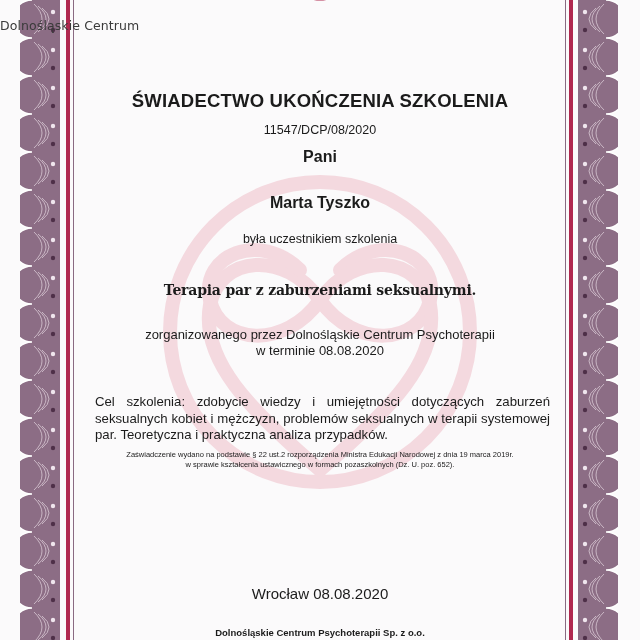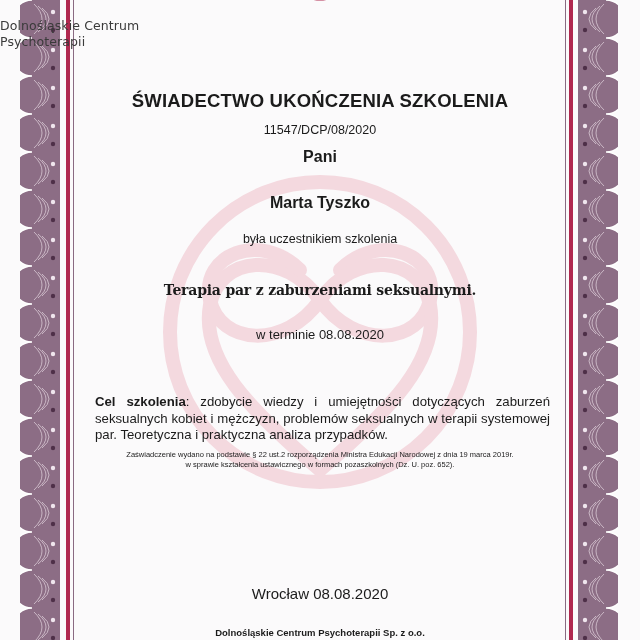--- a/index.html
+++ b/index.html
@@ -12,21 +12,21 @@
   .center { position:absolute; left:80px; width:480px; text-align:center; }
   .logo-name { position:absolute; left:0; width:640px; text-align:left; top:18px; font-family:"DejaVu Sans", sans-serif; font-size:12.5px; line-height:16px; color:#3a3a3a; letter-spacing:0.1px; }
   .title { top:90px; font-size:18.5px; font-weight:bold; letter-spacing:0.2px; }
   .number { top:123px; font-size:12.5px; }
   .salutation { top:148px; font-size:16px; font-weight:bold; }
   .name { top:194px; font-size:16px; font-weight:bold; }
   .participated { top:232px; font-size:12.5px; }
   .course { top:282px; font-family:"DejaVu Serif", serif; font-size:14px; font-weight:bold; letter-spacing:-0.2px; }
   .organized { top:327px; font-size:13px; line-height:16px; }
   .goal { position:absolute; left:95px; width:455px; top:394px; font-size:13.2px; line-height:16.5px; text-align:justify; }
-  .goal b { font-weight:bold; }
+  .goal b { font-weight:normal; }
   .legal { top:450px; font-size:7.5px; line-height:10px; }
   .place-date { top:585px; font-size:15px; }
   .footer-company { top:627px; font-size:9.5px; font-weight:bold; }
 </style>
 </head>
 <body>
 
 <svg class="watermark" viewBox="0 0 640 640">
   <g fill="none" stroke="#f4d9df" stroke-width="14" stroke-linecap="round">
     <circle cx="320" cy="332" r="150"></circle>
@@ -65,30 +65,30 @@
     </pattern>
   </defs>
   <rect width="40" height="640" fill="url(#scalR)"></rect>
 </svg>
 
 <svg style="position:absolute;left:282px;top:-36px;" width="76" height="44" viewBox="0 0 76 44">
   <circle cx="38" cy="0" r="35" fill="none" stroke="#b0284f" stroke-width="3"></circle>
 </svg>
 <div class="logo-name">
   <div>Dolnośląskie Centrum</div>
-  <div>Psychoterapii</div>
 </div>
 
 <div class="center title">ŚWIADECTWO UKOŃCZENIA SZKOLENIA</div>
 <div class="center number">11547/DCP/08/2020</div>
 <div class="center salutation">Pani</div>
 <div class="center name">Marta Tyszko</div>
 <div class="center participated">była uczestnikiem szkolenia</div>
 <div class="center course">Terapia par z zaburzeniami seksualnymi.</div>
 <div class="center organized">
+  <div>zorganizowanego przez Dolnośląskie Centrum Psychoterapii</div>
   <div>w terminie 08.08.2020</div>
 </div>
 <div class="goal"><b>Cel szkolenia</b><span>: zdobycie wiedzy i umiejętności dotyczących zaburzeń seksualnych kobiet i mężczyzn, problemów seksualnych w terapii systemowej par. Teoretyczna i praktyczna analiza przypadków.</span></div>
 <div class="center legal">
   <div>Zaświadczenie wydano na podstawie § 22 ust.2 rozporządzenia Ministra Edukacji Narodowej z dnia 19 marca 2019r.</div>
   <div>w sprawie kształcenia ustawicznego w formach pozaszkolnych (Dz. U. poz. 652).</div>
 </div>
 <div class="center place-date">Wrocław 08.08.2020</div>
 <div class="center footer-company">Dolnośląskie Centrum Psychoterapii Sp. z o.o.</div>
 

